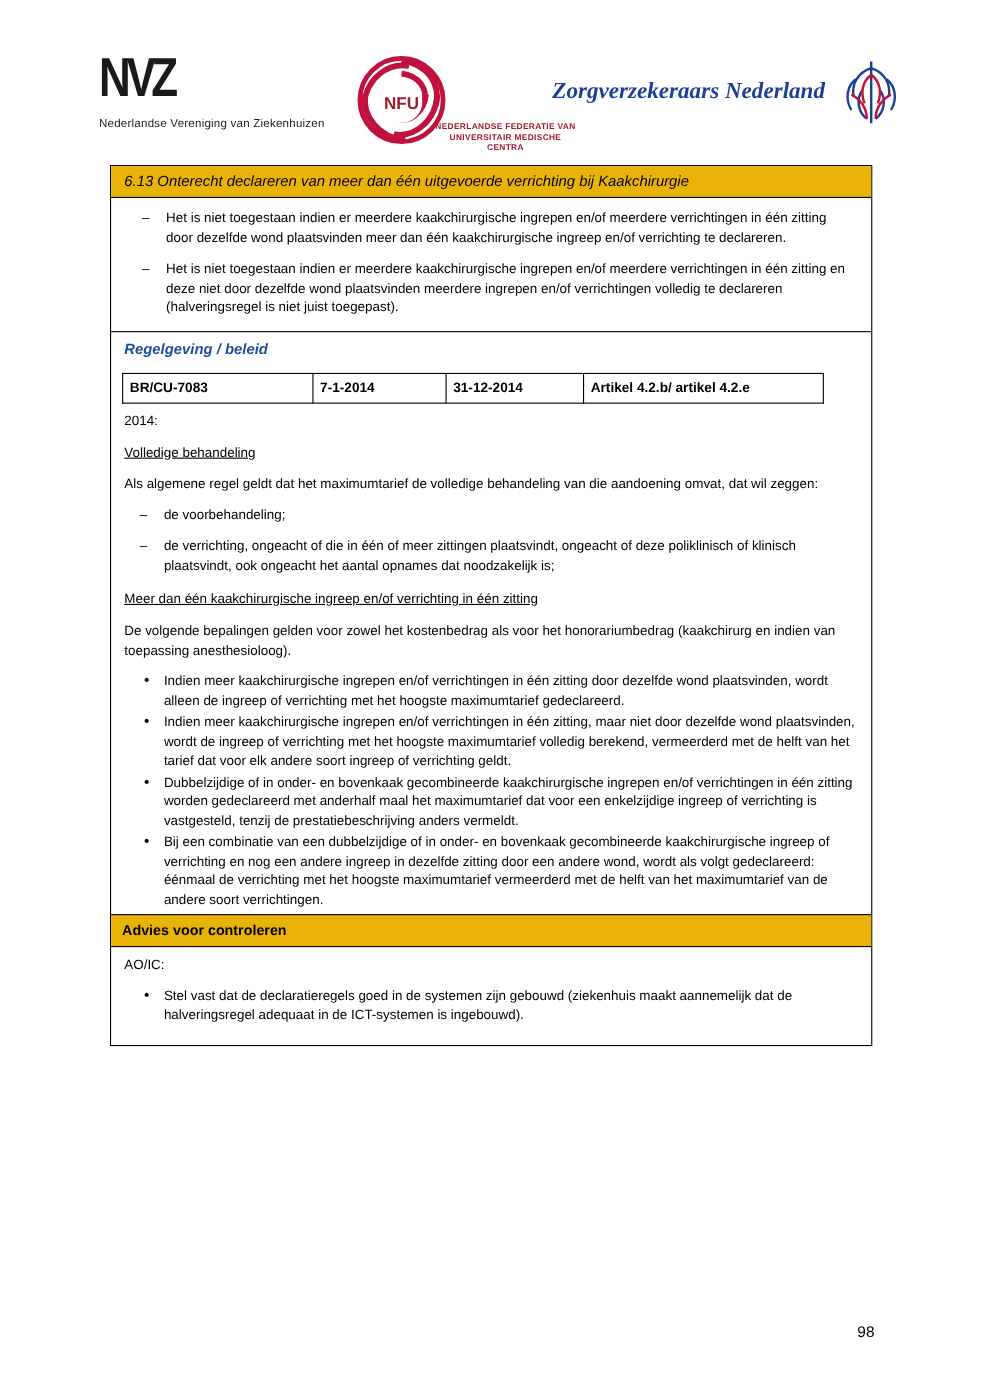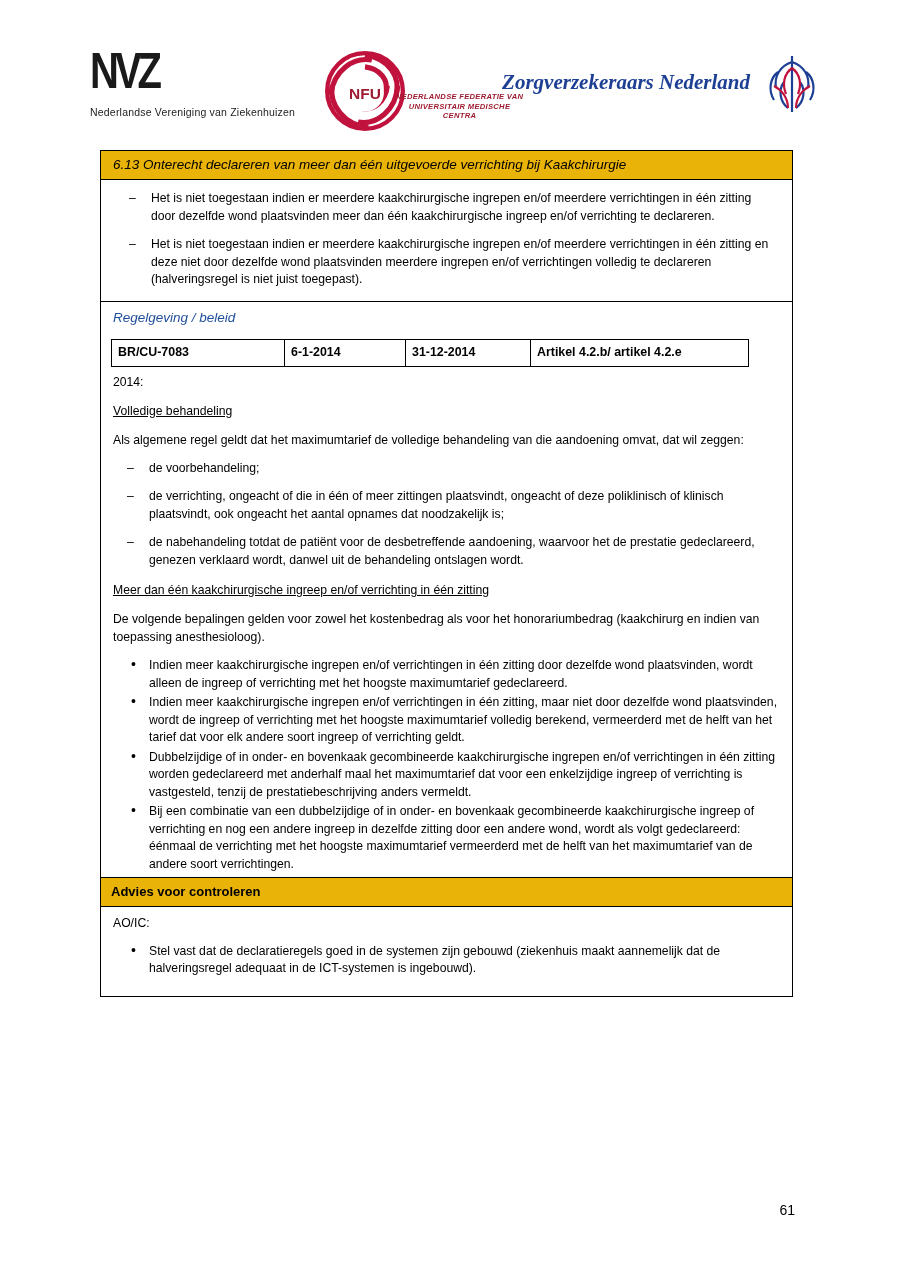--- a/index.html
+++ b/index.html
@@ -61,24 +61,23 @@
   .nfu-swirl {
     position: absolute;
     left: 0;
     top: 0;
     width: 86px;
     height: 86px;
   }
   .nfu-text {
     position: absolute;
     left: 70px;
-    top: 44px;
+    top: 62px;
     width: 135px;
     line-height: 9.5px;
-    font-style: italic;
   }
   .nfu-text .l1, .nfu-text .l2 {
     font-size: 7.6px;
     font-weight: bold;
     color: #9e1b32;
     letter-spacing: 0.3px;
     display: block;
   }
 
   .logo-zn {
@@ -133,21 +132,21 @@
     border-bottom: 1px solid #000;
     padding-left: 10px;
   }
   .section-body {
     padding: 10px 14px 10px 14px;
     font-size: 12.2px;
     line-height: 17px;
   }
   .subhead {
     font-style: italic;
-    font-weight: normal;
+    font-weight: bold;
     font-size: 13.5px;
     color: #1f4e9c;
     padding: 8px 12px 6px 12px;
     border-top: 1px solid #000;
   }
 
   
   ul.dash, ul.bullet {
     list-style: none;
     margin: 0;
@@ -292,38 +291,37 @@
       </ul>
     </div>
 
     <div class="subhead">Regelgeving / beleid</div>
 
     <div class="reg-wrap">
       <table class="reg">
         <tbody>
             <tr>
           <td class="c1">BR/CU-7083</td>
-          <td class="c2">6-1-2014</td>
+          <td class="c2">7-1-2014</td>
           <td class="c3">31-12-2014</td>
           <td class="c4">Artikel 4.2.b/ artikel 4.2.e</td>
         </tr>
       </tbody>
         </table>
     </div>
 
     <div class="body-text">
       <p class="tight">2014:</p>
 
       <p class="uline">Volledige behandeling</p>
       <p>Als algemene regel geldt dat het maximumtarief de volledige behandeling van die aandoening omvat, dat wil zeggen:</p>
 
       <ul class="dash">
         <li>de voorbehandeling;</li>
         <li>de verrichting, ongeacht of die in één of meer zittingen plaatsvindt, ongeacht of deze poliklinisch of klinisch plaatsvindt, ook ongeacht het aantal opnames dat noodzakelijk is;</li>
-        <li>de nabehandeling totdat de patiënt voor de desbetreffende aandoening, waarvoor het de prestatie gedeclareerd, genezen verklaard wordt, danwel uit de behandeling ontslagen wordt.</li>
       </ul>
 
       <p class="uline" style="margin-top:12px">Meer dan één kaakchirurgische ingreep en/of verrichting in één zitting</p>
       <p>De volgende bepalingen gelden voor zowel het kostenbedrag als voor het honorariumbedrag (kaakchirurg en indien van toepassing anesthesioloog).</p>
 
       <ul class="bullet">
         <li>Indien meer kaakchirurgische ingrepen en/of verrichtingen in één zitting door dezelfde wond plaatsvinden, wordt alleen de ingreep of verrichting met het hoogste maximumtarief gedeclareerd.</li>
         <li>Indien meer kaakchirurgische ingrepen en/of verrichtingen in één zitting, maar niet door dezelfde wond plaatsvinden, wordt de ingreep of verrichting met het hoogste maximumtarief volledig berekend, vermeerderd met de helft van het tarief dat voor elk andere soort ingreep of verrichting geldt.</li>
         <li>Dubbelzijdige of in onder- en bovenkaak gecombineerde kaakchirurgische ingrepen en/of verrichtingen in één zitting worden gedeclareerd met anderhalf maal het maximumtarief dat voor een enkelzijdige ingreep of verrichting is vastgesteld, tenzij de prestatiebeschrijving anders vermeldt.</li>
         <li>Bij een combinatie van een dubbelzijdige of in onder- en bovenkaak gecombineerde kaakchirurgische ingreep of verrichting en nog een andere ingreep in dezelfde zitting door een andere wond, wordt als volgt gedeclareerd: éénmaal de verrichting met het hoogste maximumtarief vermeerderd met de helft van het maximumtarief van de andere soort verrichtingen.</li>
@@ -334,15 +332,15 @@
 
     <div class="advice-body">
       <p class="aoic">AO/IC:</p>
       <ul class="bullet">
         <li>Stel vast dat de declaratieregels goed in de systemen zijn gebouwd (ziekenhuis maakt aannemelijk dat de halveringsregel adequaat in de ICT-systemen is ingebouwd).</li>
       </ul>
     </div>
 
   </div>
 
-  <div class="pagenum">61</div>
+  <div class="pagenum">98</div>
 
 </div>
 
 </body></html>

